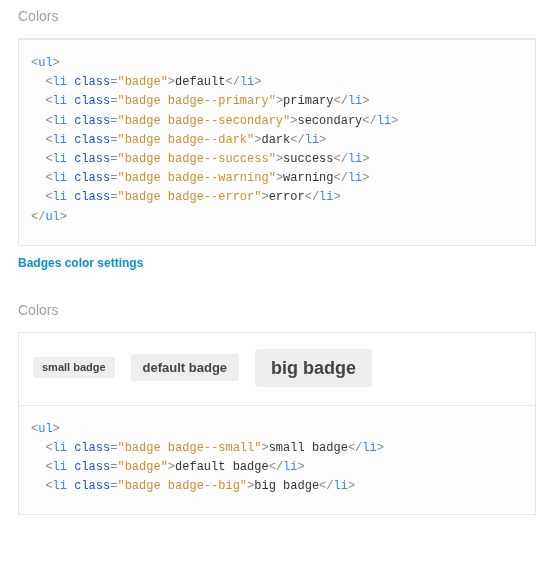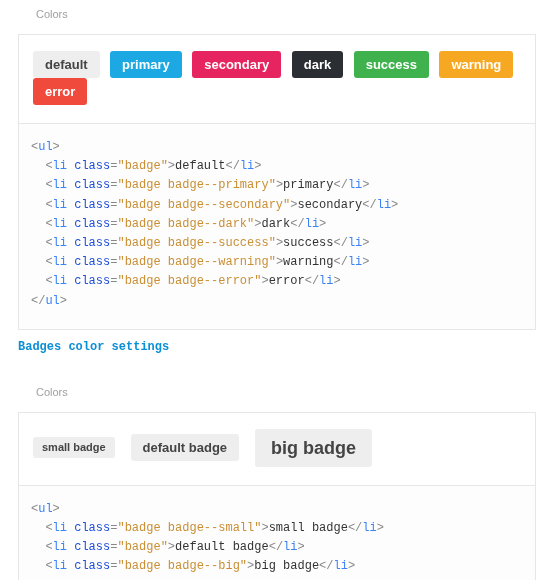--- a/index.html
+++ b/index.html
@@ -5,25 +5,24 @@
   * { box-sizing: border-box; }
   body {
     margin: 0;
     padding: 0 0 20px 0;
     font-family: -apple-system, BlinkMacSystemFont, "Segoe UI", Helvetica, Arial, sans-serif;
     background: #ffffff;
     color: #333;
     width: 536px;
   }
   .section-title {
-    font-size: 11px;
+    font-size: 14px;
     color: #a0a0a0;
     font-weight: 400;
     padding: 8px 0 14px 18px;
-    margin-left: 18px;
   }
   .panel {
     margin-left: 18px;
     border: 1px solid #e6e6e6;
     background: #ffffff;
   }
   .panel-top {
     padding: 16px 14px 18px 14px;
   }
   .panel-code {
@@ -37,21 +36,20 @@
     white-space: pre;
     overflow-x: auto;
   }
   .link {
     display: inline-block;
     margin: 10px 4px 24px 18px;
     color: #0b8fd6;
     font-size: 12px;
     font-weight: 600;
     text-decoration: none;
-    font-family: Liberation Mono, monospace;
   }
   
   .badge {
     display: inline-block;
     background: #eeeeee;
     color: #444;
     font-size: 13px;
     font-weight: 600;
     padding: 7px 12px;
     border-radius: 3px;
@@ -76,29 +74,20 @@
 </style>
 </head>
 <body>
 
 
 
 
 <div class="section-title">Colors</div>
 
 <div class="panel">
-  <div class="panel-top">
-    <span class="badge">default</span>
-    <span class="badge badge--primary">primary</span>
-    <span class="badge badge--secondary">secondary</span>
-    <span class="badge badge--dark">dark</span>
-    <span class="badge badge--success">success</span>
-    <span class="badge badge--warning">warning</span>
-    <span class="badge badge--error">error</span>
-  </div>
   <div class="panel-code" id="code-colors"><span class="p">&lt;</span><span class="t">ul</span><span class="p">&gt;</span>
   <span class="p">&lt;</span><span class="t">li</span> <span class="a">class</span><span class="p">=</span><span class="s">"badge"</span><span class="p">&gt;</span><span class="x">default</span><span class="p">&lt;/</span><span class="t">li</span><span class="p">&gt;</span>
   <span class="p">&lt;</span><span class="t">li</span> <span class="a">class</span><span class="p">=</span><span class="s">"badge badge--primary"</span><span class="p">&gt;</span><span class="x">primary</span><span class="p">&lt;/</span><span class="t">li</span><span class="p">&gt;</span>
   <span class="p">&lt;</span><span class="t">li</span> <span class="a">class</span><span class="p">=</span><span class="s">"badge badge--secondary"</span><span class="p">&gt;</span><span class="x">secondary</span><span class="p">&lt;/</span><span class="t">li</span><span class="p">&gt;</span>
   <span class="p">&lt;</span><span class="t">li</span> <span class="a">class</span><span class="p">=</span><span class="s">"badge badge--dark"</span><span class="p">&gt;</span><span class="x">dark</span><span class="p">&lt;/</span><span class="t">li</span><span class="p">&gt;</span>
   <span class="p">&lt;</span><span class="t">li</span> <span class="a">class</span><span class="p">=</span><span class="s">"badge badge--success"</span><span class="p">&gt;</span><span class="x">success</span><span class="p">&lt;/</span><span class="t">li</span><span class="p">&gt;</span>
   <span class="p">&lt;</span><span class="t">li</span> <span class="a">class</span><span class="p">=</span><span class="s">"badge badge--warning"</span><span class="p">&gt;</span><span class="x">warning</span><span class="p">&lt;/</span><span class="t">li</span><span class="p">&gt;</span>
   <span class="p">&lt;</span><span class="t">li</span> <span class="a">class</span><span class="p">=</span><span class="s">"badge badge--error"</span><span class="p">&gt;</span><span class="x">error</span><span class="p">&lt;/</span><span class="t">li</span><span class="p">&gt;</span>
 <span class="p">&lt;/</span><span class="t">ul</span><span class="p">&gt;</span></div>
 </div>

